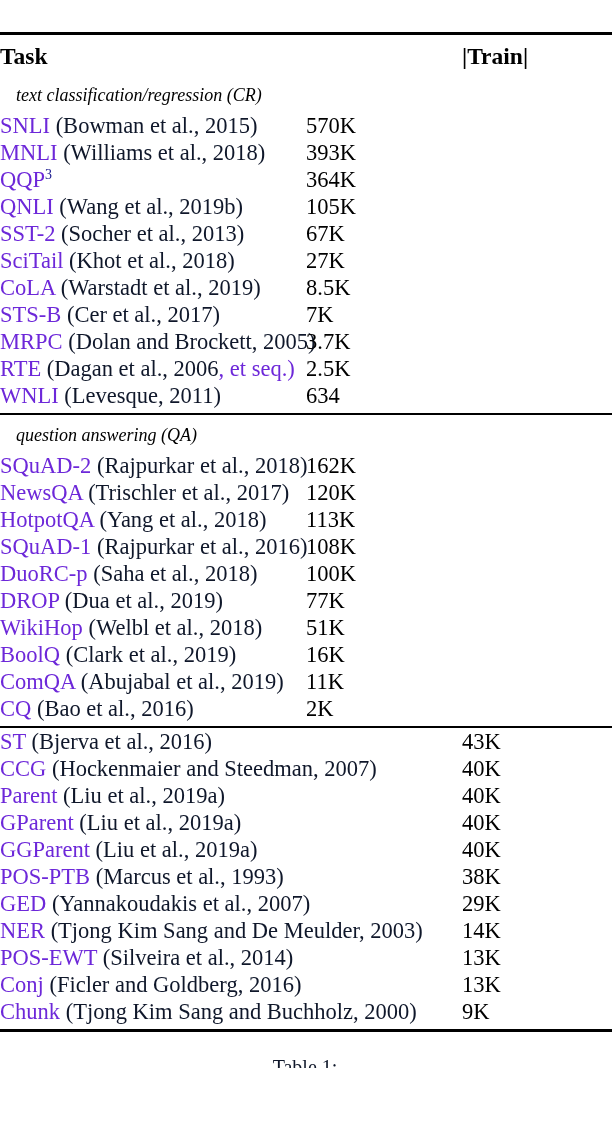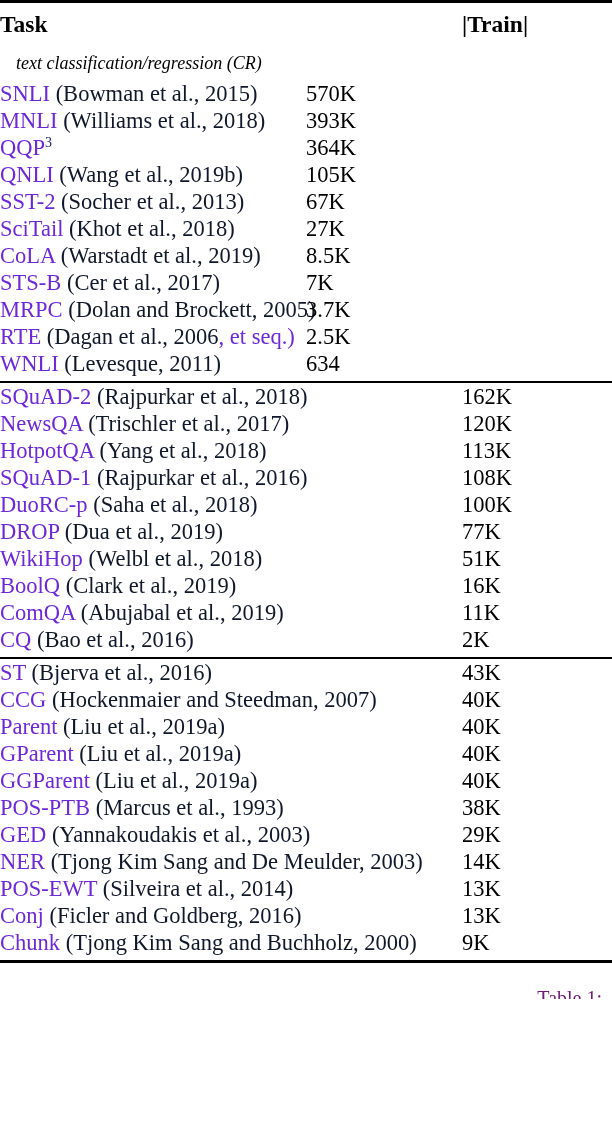--- a/index.html
+++ b/index.html
@@ -13,20 +13,21 @@
     height: 1132px;
     font-family: "Liberation Serif", "DejaVu Serif", serif;
     color: #000000;
     overflow: hidden;
   }
 
   #table-figure {
     width: 612px;
     box-sizing: border-box;
     padding: 0;
+    margin-top: 32px;
   }
 
   .rule-thick {
     border: 0;
     border-top: 3px solid #000;
     margin: 0;
     width: 612px;
     height: 0;
   }
   .rule-thin {
@@ -96,22 +97,22 @@
     color: #1b1b8f;
     font-size: 0.62em;
     vertical-align: super;
     line-height: 0;
   }
 
   .caption {
     font-size: 20px;
     line-height: 26px;
     padding: 22px 10px 0 8px;
-    color: #701a75;
-    text-align: right;
+    color: #0f172a;
+    text-align: center;
     overflow: hidden;
     height: 14px;
   }
 </style>
 </head>
 <body>
 
 <div id="table-figure">
 
   <hr class="rule-thick">
@@ -176,20 +177,23 @@
             <td class="col-train">634</td>
           </tr>
           <tr class="spacer-row">
             <td colspan="2"></td>
           </tr>
         </tbody>
       </table>
       <hr class="rule-thin">
       <table class="tasks">
         <tbody>
+          <tr class="group-row">
+            <td colspan="2">question answering (QA)</td>
+          </tr>
           <tr>
             <td class="col-task"><span class="plain">SQuAD-2</span> <span class="cite">(Rajpurkar et al., 2018)</span></td>
             <td class="col-train">162K</td>
           </tr>
           <tr>
             <td class="col-task"><span class="plain">NewsQA</span> <span class="cite">(Trischler et al., 2017)</span></td>
             <td class="col-train">120K</td>
           </tr>
           <tr>
             <td class="col-task"><span class="plain">HotpotQA</span> <span class="cite">(Yang et al., 2018)</span></td>
@@ -249,21 +253,21 @@
           </tr>
           <tr>
             <td class="col-task"><span class="plain">GGParent</span> <span class="cite">(Liu et al., 2019a)</span></td>
             <td class="col-train">40K</td>
           </tr>
           <tr>
             <td class="col-task"><span class="plain">POS-PTB</span> <span class="cite">(Marcus et al., 1993)</span></td>
             <td class="col-train">38K</td>
           </tr>
           <tr>
-            <td class="col-task"><span class="plain">GED</span> <span class="cite">(Yannakoudakis et al., 2003)</span></td>
+            <td class="col-task"><span class="plain">GED</span> <span class="cite">(Yannakoudakis et al., 2007)</span></td>
             <td class="col-train">29K</td>
           </tr>
           <tr>
             <td class="col-task"><span class="plain">NER</span> <span class="cite">(Tjong Kim Sang and De Meulder, 2003)</span></td>
             <td class="col-train">14K</td>
           </tr>
           <tr>
             <td class="col-task"><span class="plain">POS-EWT</span> <span class="cite">(Silveira et al., 2014)</span></td>
             <td class="col-train">13K</td>
           </tr>

